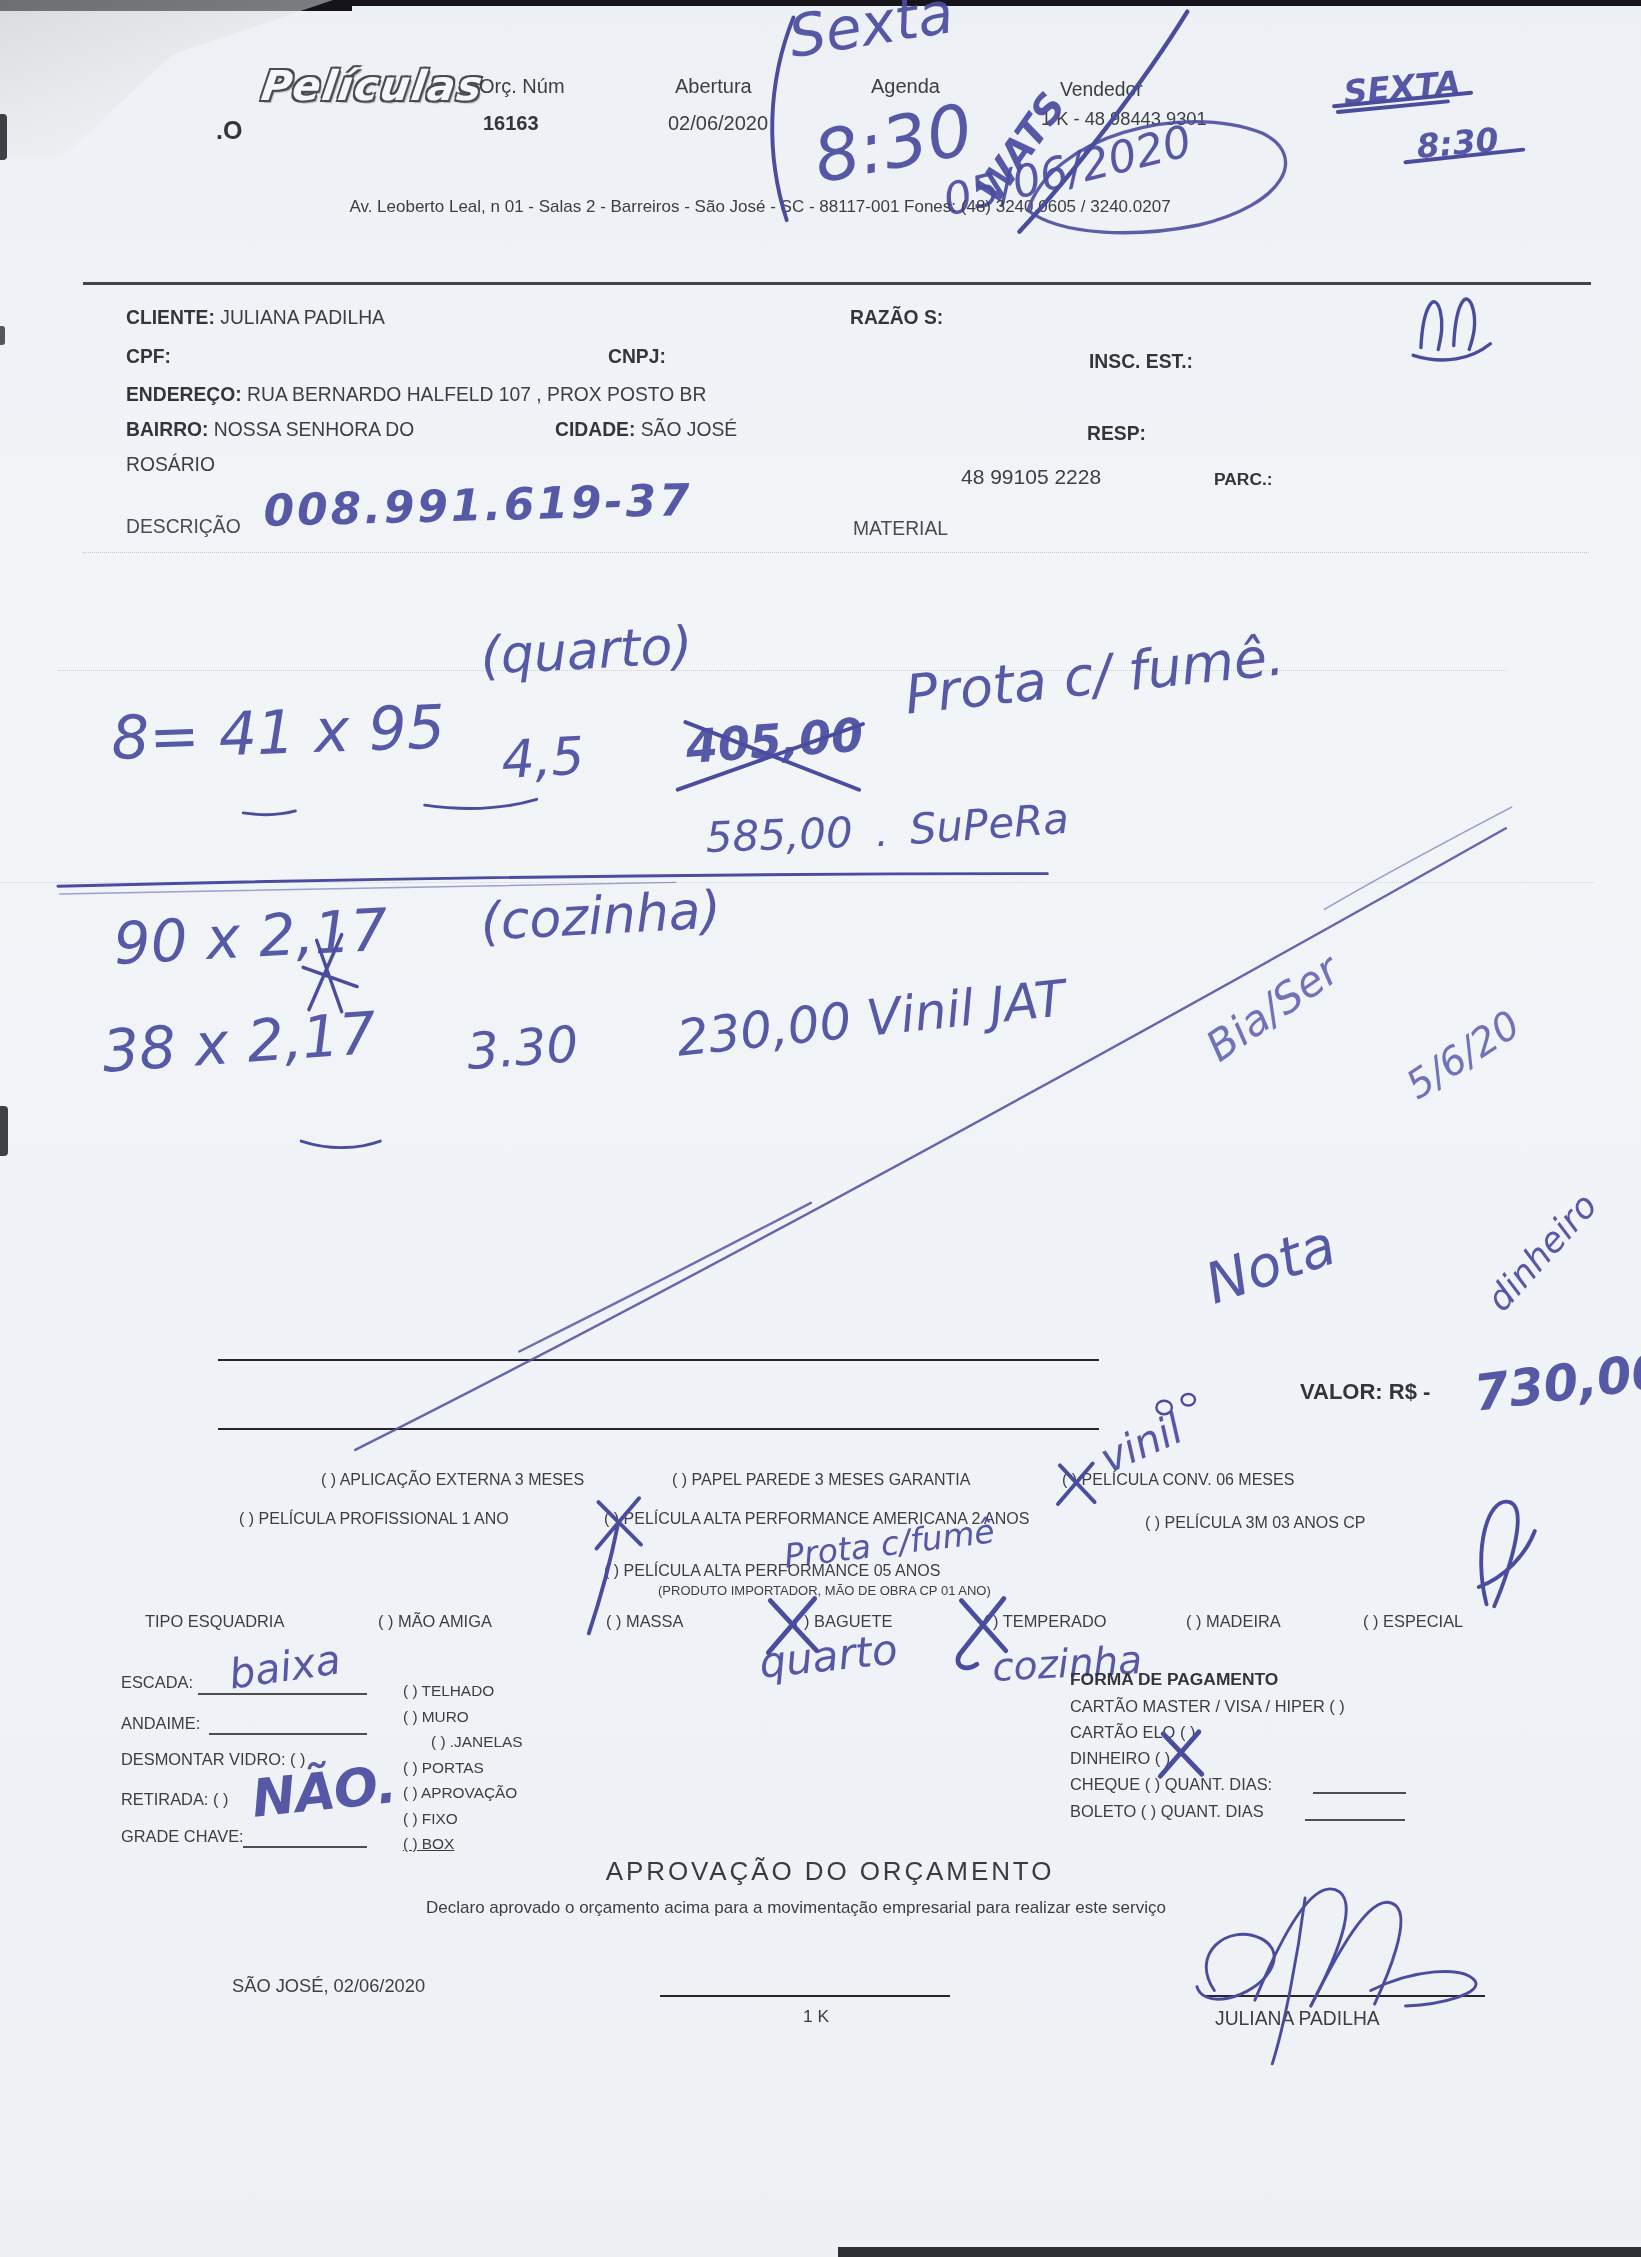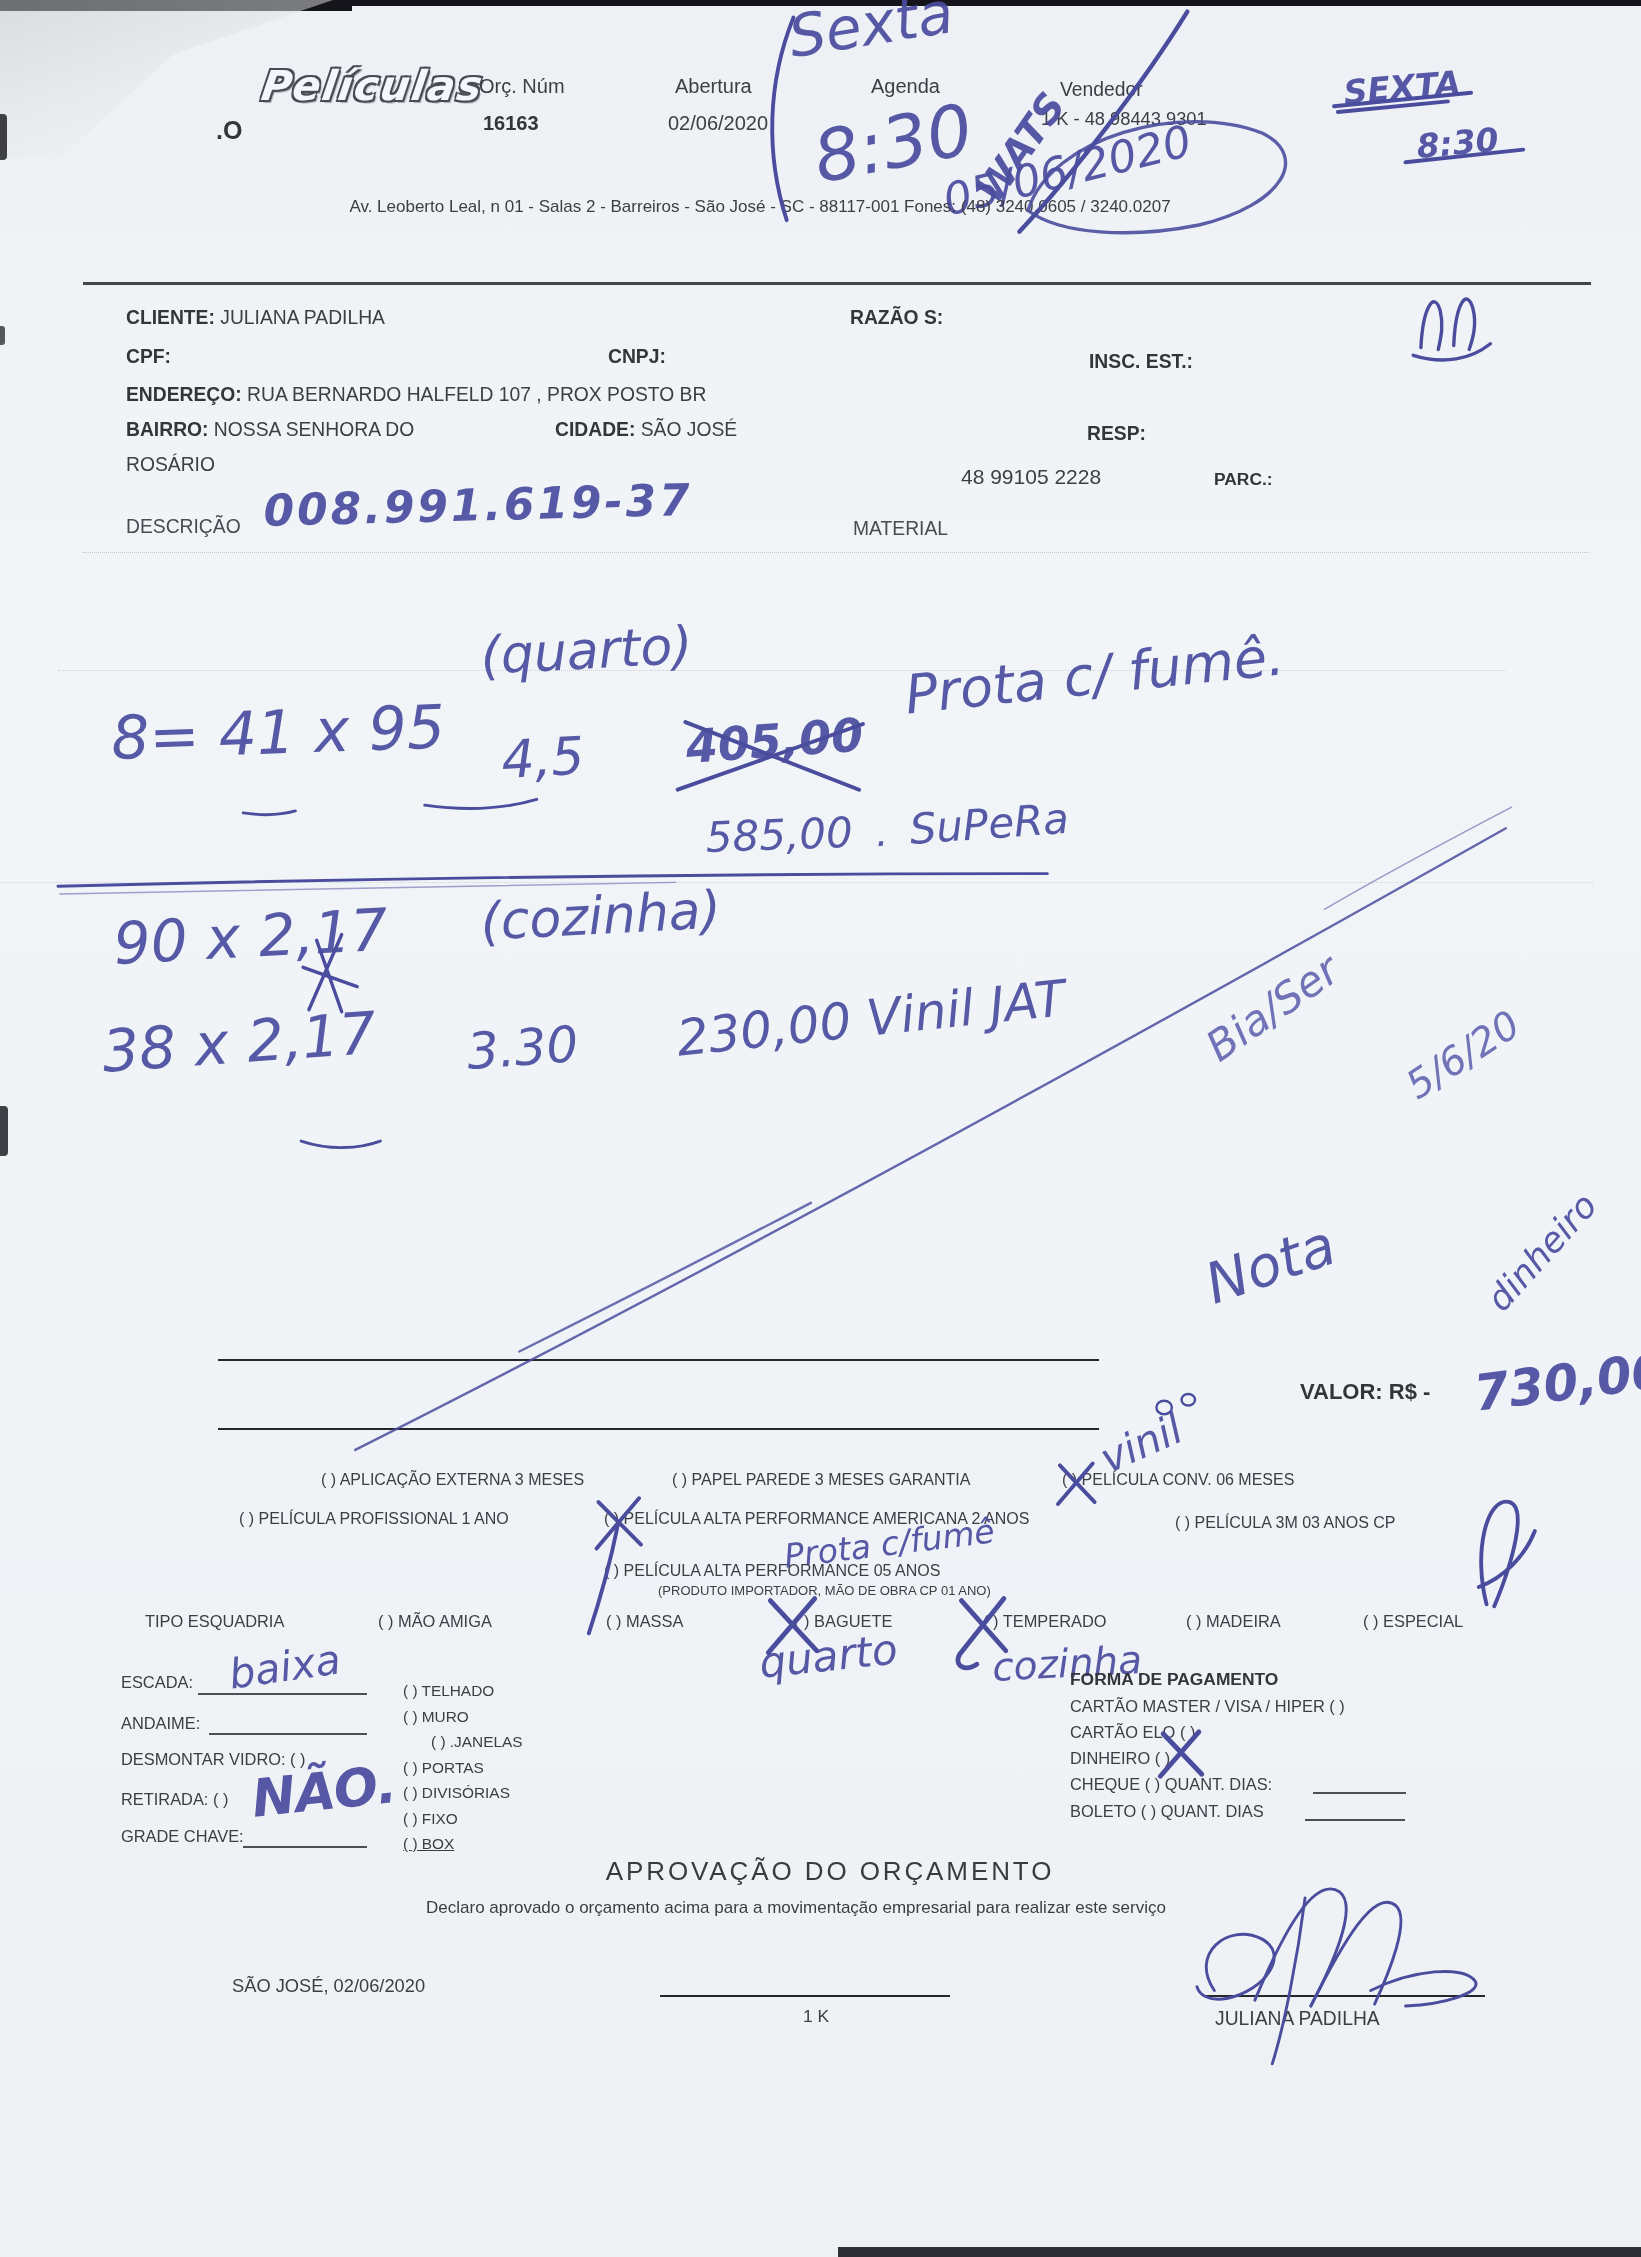--- a/index.html
+++ b/index.html
@@ -113,21 +113,21 @@
   <div class="abs p b" style="left:1300px;top:1379px;font-size:22px;">VALOR: R$ -</div>
   <div class="abs hw" style="left:1471px;top:1365px;font-size:50px;font-weight:bold;transform:rotate(-7deg);">730,00</div>
   <div class="line" style="left:218px;top:1428px;width:881px;height:1.9px;"></div>
   <div class="abs hw" style="left:1093px;top:1439px;font-size:41px;transform:rotate(-24deg);">vinil</div>
 
   <div class="abs p" style="left:321px;top:1471px;font-size:16px;">(  ) APLICAÇÃO EXTERNA 3 MESES</div>
   <div class="abs p" style="left:672px;top:1471px;font-size:16px;">(  ) PAPEL PAREDE 3 MESES GARANTIA</div>
   <div class="abs p" style="left:1062px;top:1471px;font-size:16px;">(  ) PELÍCULA CONV. 06 MESES</div>
   <div class="abs p" style="left:239px;top:1510px;font-size:16px;">(  ) PELÍCULA PROFISSIONAL 1 ANO</div>
   <div class="abs p" style="left:604px;top:1510px;font-size:16px;">(  ) PELÍCULA ALTA PERFORMANCE AMERICANA 2 ANOS</div>
-  <div class="abs p" style="left:1145px;top:1514px;font-size:16px;margin-left:30px;">(  ) PELÍCULA 3M 03 ANOS CP</div>
+  <div class="abs p" style="left:1145px;top:1514px;font-size:16px;">(  ) PELÍCULA 3M 03 ANOS CP</div>
   <div class="abs hw" style="left:782px;top:1537px;font-size:33px;transform:rotate(-7deg);">Prota c/fumê</div>
   <div class="abs p" style="left:604px;top:1562px;font-size:16px;">(  ) PELÍCULA ALTA PERFORMANCE 05 ANOS</div>
   <div class="abs p" style="left:658px;top:1583px;font-size:13px;">(PRODUTO IMPORTADOR, MÃO DE OBRA CP 01 ANO)</div>
 
   <div class="abs p" style="left:145px;top:1612px;font-size:16.4px;">TIPO ESQUADRIA</div>
   <div class="abs p" style="left:378px;top:1612px;font-size:16.4px;">(  ) MÃO AMIGA</div>
   <div class="abs p" style="left:606px;top:1612px;font-size:16.4px;">(  ) MASSA</div>
   <div class="abs p" style="left:794px;top:1612px;font-size:16.4px;">(  ) BAGUETE</div>
   <div class="abs p" style="left:983px;top:1612px;font-size:16.4px;">(  ) TEMPERADO</div>
   <div class="abs p" style="left:1186px;top:1612px;font-size:16.4px;">(  ) MADEIRA</div>
@@ -143,21 +143,21 @@
   <div class="abs p" style="left:121px;top:1750px;font-size:16.4px;">DESMONTAR VIDRO:   (   )</div>
   <div class="abs p" style="left:121px;top:1790px;font-size:16.4px;">RETIRADA:   (   )</div>
   <div class="abs hw" style="left:249px;top:1769px;font-size:52px;font-weight:bold;transform:rotate(-6deg);">NÃO.</div>
   <div class="abs p" style="left:121px;top:1827px;font-size:16.4px;">GRADE CHAVE:</div>
   <div class="line" style="left:243px;top:1846px;width:124px;height:1.9px;opacity:.8;"></div>
 
   <div class="abs p" style="left:403px;top:1682px;font-size:15.4px;">(  ) TELHADO</div>
   <div class="abs p" style="left:403px;top:1708px;font-size:15.4px;">(  ) MURO</div>
   <div class="abs p" style="left:403px;top:1733px;font-size:15.4px;margin-left:28px;">(  ) .JANELAS</div>
   <div class="abs p" style="left:403px;top:1759px;font-size:15.4px;">(  ) PORTAS</div>
-  <div class="abs p" style="left:403px;top:1784px;font-size:15.4px;">(  ) DIVISÓRIAS</div>
+  <div class="abs p" style="left:403px;top:1784px;font-size:15.4px;">(  ) APROVAÇÃO</div>
   <div class="abs p" style="left:403px;top:1810px;font-size:15.4px;">(  ) FIXO</div>
   <div class="abs p" style="left:403px;top:1835px;font-size:15.4px;text-decoration:underline;">(  ) BOX</div>
 
   <div class="abs p b" style="left:1070px;top:1669px;font-size:17.4px;">FORMA DE PAGAMENTO</div>
   <div class="abs p" style="left:1070px;top:1697px;font-size:16.4px;">CARTÃO MASTER / VISA / HIPER   (    )</div>
   <div class="abs p" style="left:1070px;top:1723px;font-size:16.4px;">CARTÃO ELO   (   )</div>
   <div class="abs p" style="left:1070px;top:1749px;font-size:16.4px;">DINHEIRO   (   )</div>
   <div class="abs p" style="left:1070px;top:1775px;font-size:16.4px;">CHEQUE     (    )   QUANT. DIAS:</div>
   <div class="line" style="left:1313px;top:1792px;width:93px;height:1.9px;opacity:.8;"></div>
   <div class="abs p" style="left:1070px;top:1802px;font-size:16.4px;">BOLETO     (    )   QUANT. DIAS</div>

